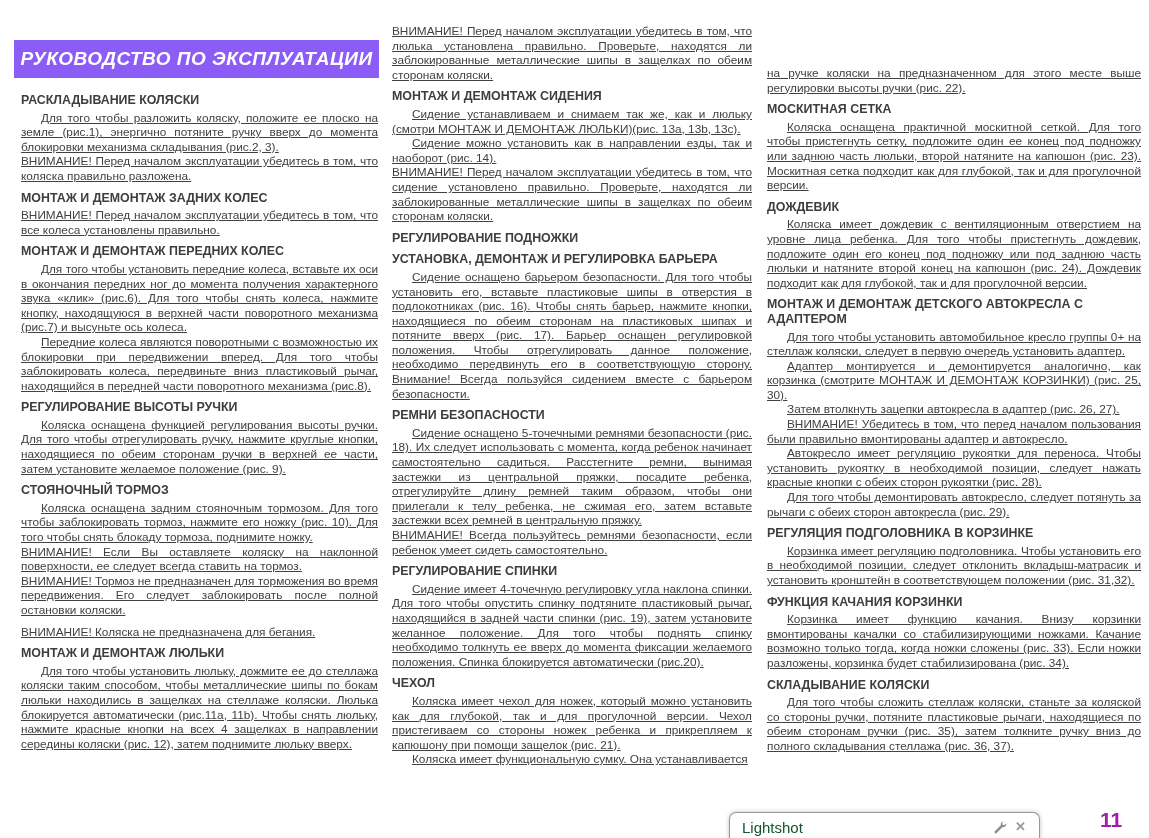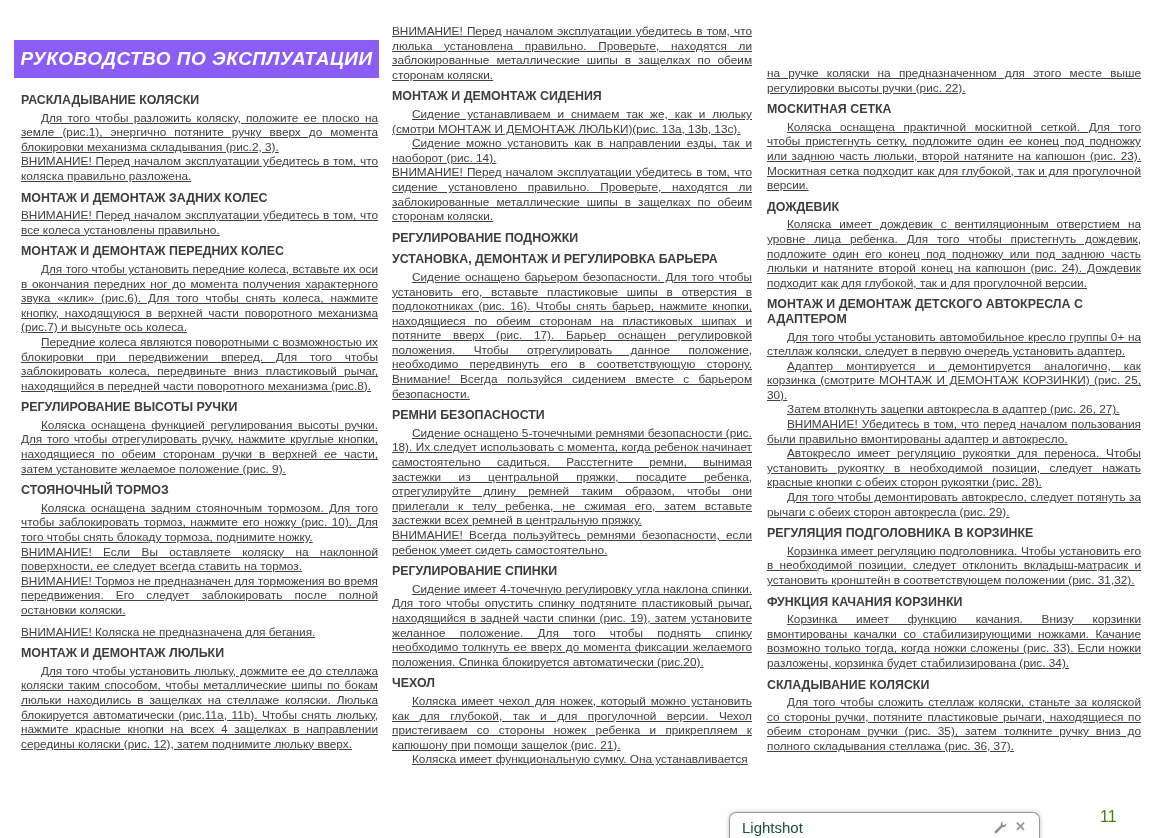--- a/index.html
+++ b/index.html
@@ -40,21 +40,21 @@
     padding:6px 10px 0 12px;box-sizing:border-box;z-index:5;
   }
   .lightshot .ls-title{
     font-size:15px;color:#2a6ca8;
   }
   .ls-icons{display:flex;align-items:center;gap:8px;margin-top:1px;}
   .ls-icons .icon{width:14px;height:14px;color:#8f8f8f;cursor:pointer;}
   .ls-icons .x{font-size:13px;font-weight:bold;color:#9a9a9a;line-height:14px;}
   .page-num{
     position:absolute;left:1100px;top:808px;
-    font-size:16px;font-weight:normal;color:#4d7c0f;
+    font-size:21px;font-weight:bold;color:#a21caf;
   }
 </style>
 </head>
 <body>
 
 <div class="banner" style="background: #8b5cf6; color: rgb(255, 255, 255); font-style: italic;">
   <span>РУКОВОДСТВО ПО ЭКСПЛУАТАЦИИ</span>
 </div>
 
 <div class="col" id="col1">

